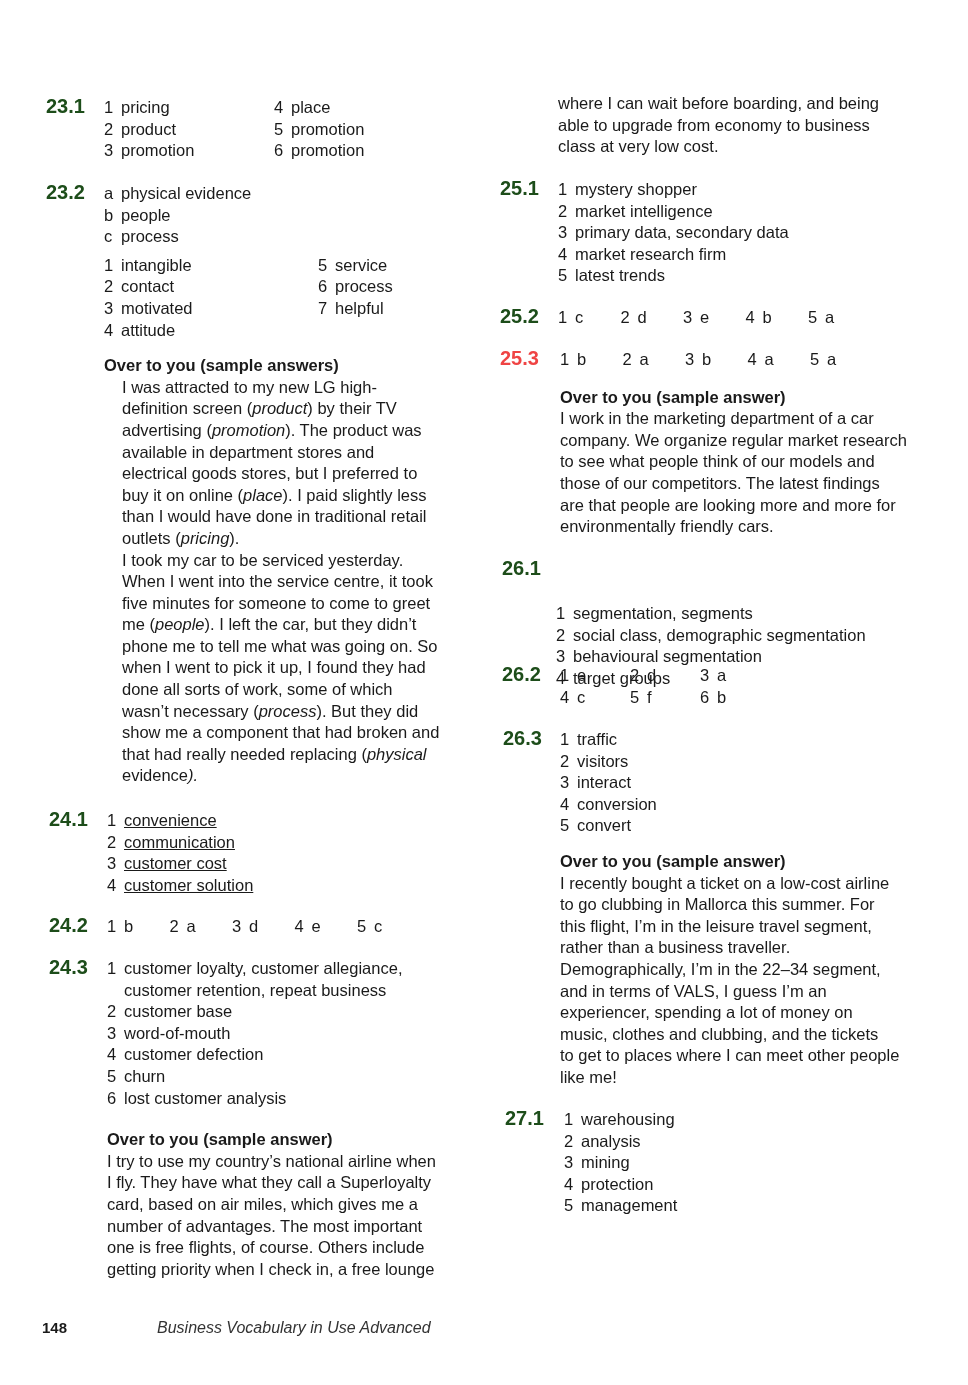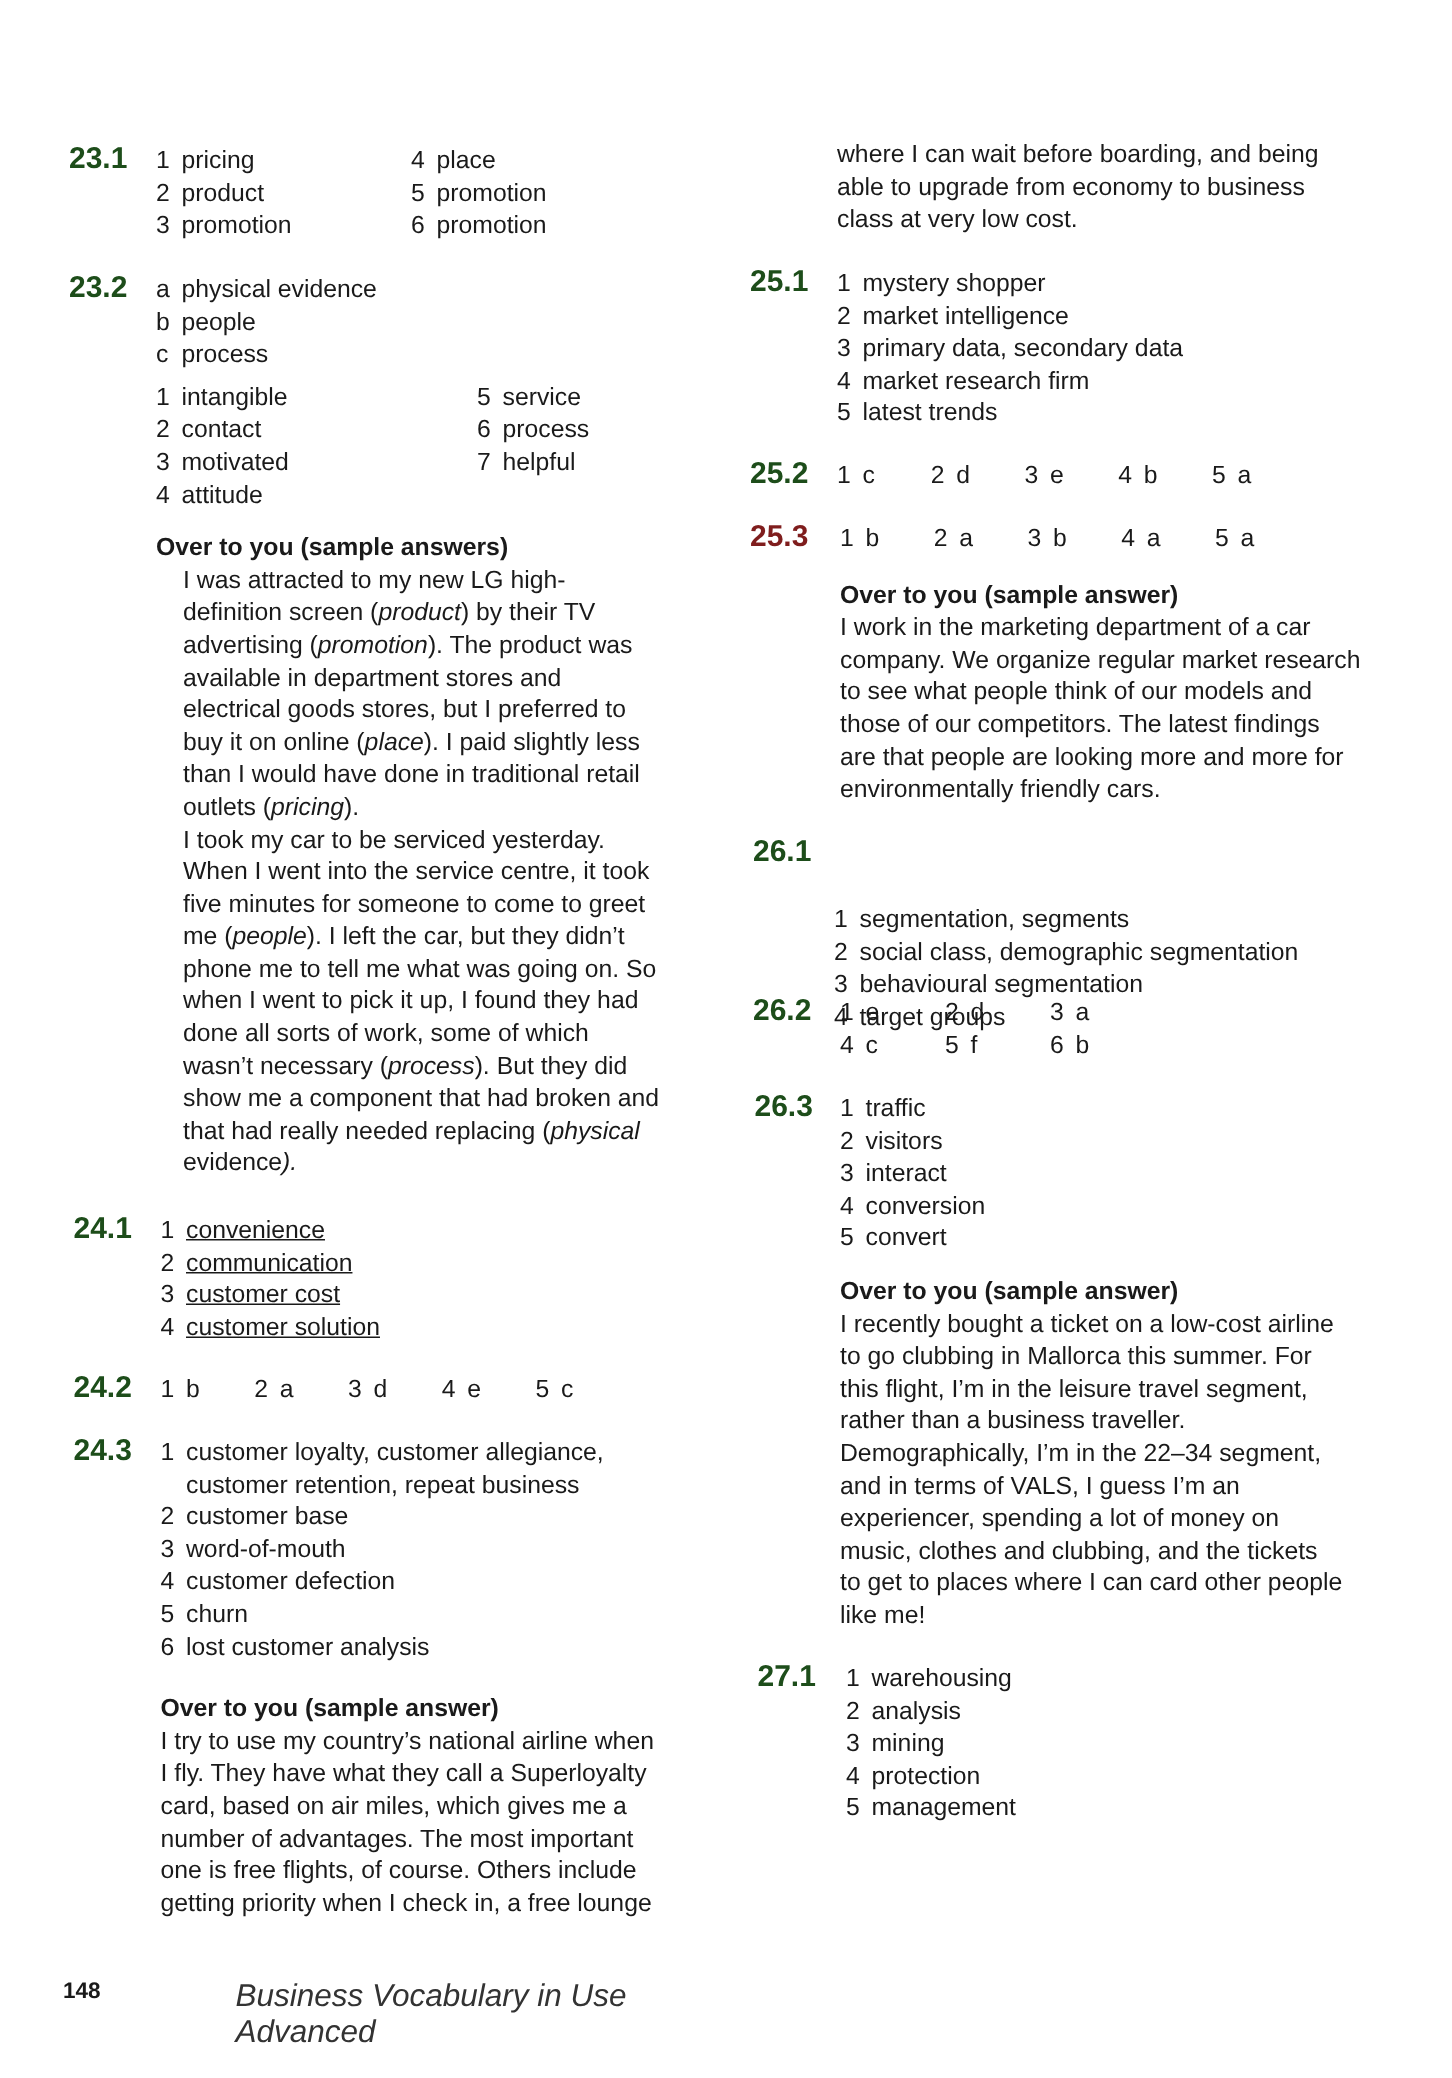--- a/index.html
+++ b/index.html
@@ -23,21 +23,21 @@
   .pair { display: inline-block; width: 62.5px; }
   .pair3 { display: inline-block; width: 70px; }
   .grid2 { display: flex; }
   .grid2 .c1 { width: 170px; }
   .ot-title { font-weight: bold; height: 21.6px; line-height: 21.6px; white-space: nowrap; }
   .para { line-height: 21.6px; white-space: nowrap; }
   .para em { font-style: italic; }
   .hang { padding-left: 17px; }
 
   .footer-page { position: absolute; left: 42px; top: 1319px; font-weight: bold; font-size: 15px; }
-  .footer-title { position: absolute; left: 157px; top: 1319px; font-style: italic; font-size: 21px; color: #333; }
+  .footer-title { position: absolute; left: 157px; top: 1319px; font-style: italic; font-size: 16px; color: #333; }
 </style>
 </head>
 <body>
 
 <div class="col col-left">
 
   <div class="sec" style="left:46px; top:97px;">
     <div class="sec-num" style="color: rgb(29, 77, 26);">23.1</div>
     <div class="sec-body grid2">
       <div class="c1">
@@ -172,21 +172,21 @@
   </div>
 
   <div class="sec" style="left:10px; top:307px;">
     <div class="sec-num" style="color: rgb(29, 77, 26);">25.2</div>
     <div class="sec-body line" style="left:58px;">
       <span class="pair"><span class="n">1</span><span>c</span></span><span class="pair"><span class="n">2</span><span>d</span></span><span class="pair"><span class="n">3</span><span>e</span></span><span class="pair"><span class="n">4</span><span>b</span></span><span class="pair"><span class="n">5</span><span>a</span></span>
     </div>
   </div>
 
   <div class="sec" style="left:10px; top:349px;">
-    <div class="sec-num" style="color: #7f1d1d;">25.3</div>
+    <div class="sec-num" style="color: #ef4444;">25.3</div>
     <div class="sec-body" style="left:60px;">
       <div class="line">
         <span class="pair"><span class="n">1</span><span>b</span></span><span class="pair"><span class="n">2</span><span>a</span></span><span class="pair"><span class="n">3</span><span>b</span></span><span class="pair"><span class="n">4</span><span>a</span></span><span class="pair"><span class="n">5</span><span>a</span></span>
       </div>
       <div style="margin-top:16px;">
         <div class="ot-title">Over to you (sample answer)</div>
         <div class="para">
             <div><span>I work in the marketing department of a car</span></div>
             <div><span>company. We organize regular market research</span></div>
             <div><span>to see what people think of our models and</span></div>
@@ -230,21 +230,21 @@
         <div class="ot-title">Over to you (sample answer)</div>
         <div class="para">
             <div><span>I recently bought a ticket on a low-cost airline</span></div>
             <div><span>to go clubbing in Mallorca this summer. For</span></div>
             <div><span>this flight, I’m in the leisure travel segment,</span></div>
             <div><span>rather than a business traveller.</span></div>
             <div><span>Demographically, I’m in the 22–34 segment,</span></div>
             <div><span>and in terms of VALS, I guess I’m an</span></div>
             <div><span>experiencer, spending a lot of money on</span></div>
             <div><span>music, clothes and clubbing, and the tickets</span></div>
-            <div><span>to get to places where I can card other people</span></div>
+            <div><span>to get to places where I can meet other people</span></div>
             <div><span>like me!</span></div>
           </div>
       </div>
     </div>
   </div>
 
   <div class="sec" style="left:15px; top:1109px;">
     <div class="sec-num" style="color: rgb(29, 77, 26);">27.1</div>
     <div class="sec-body" style="left:59px;">
       <div class="line"><span class="n">1</span><span>warehousing</span></div>

